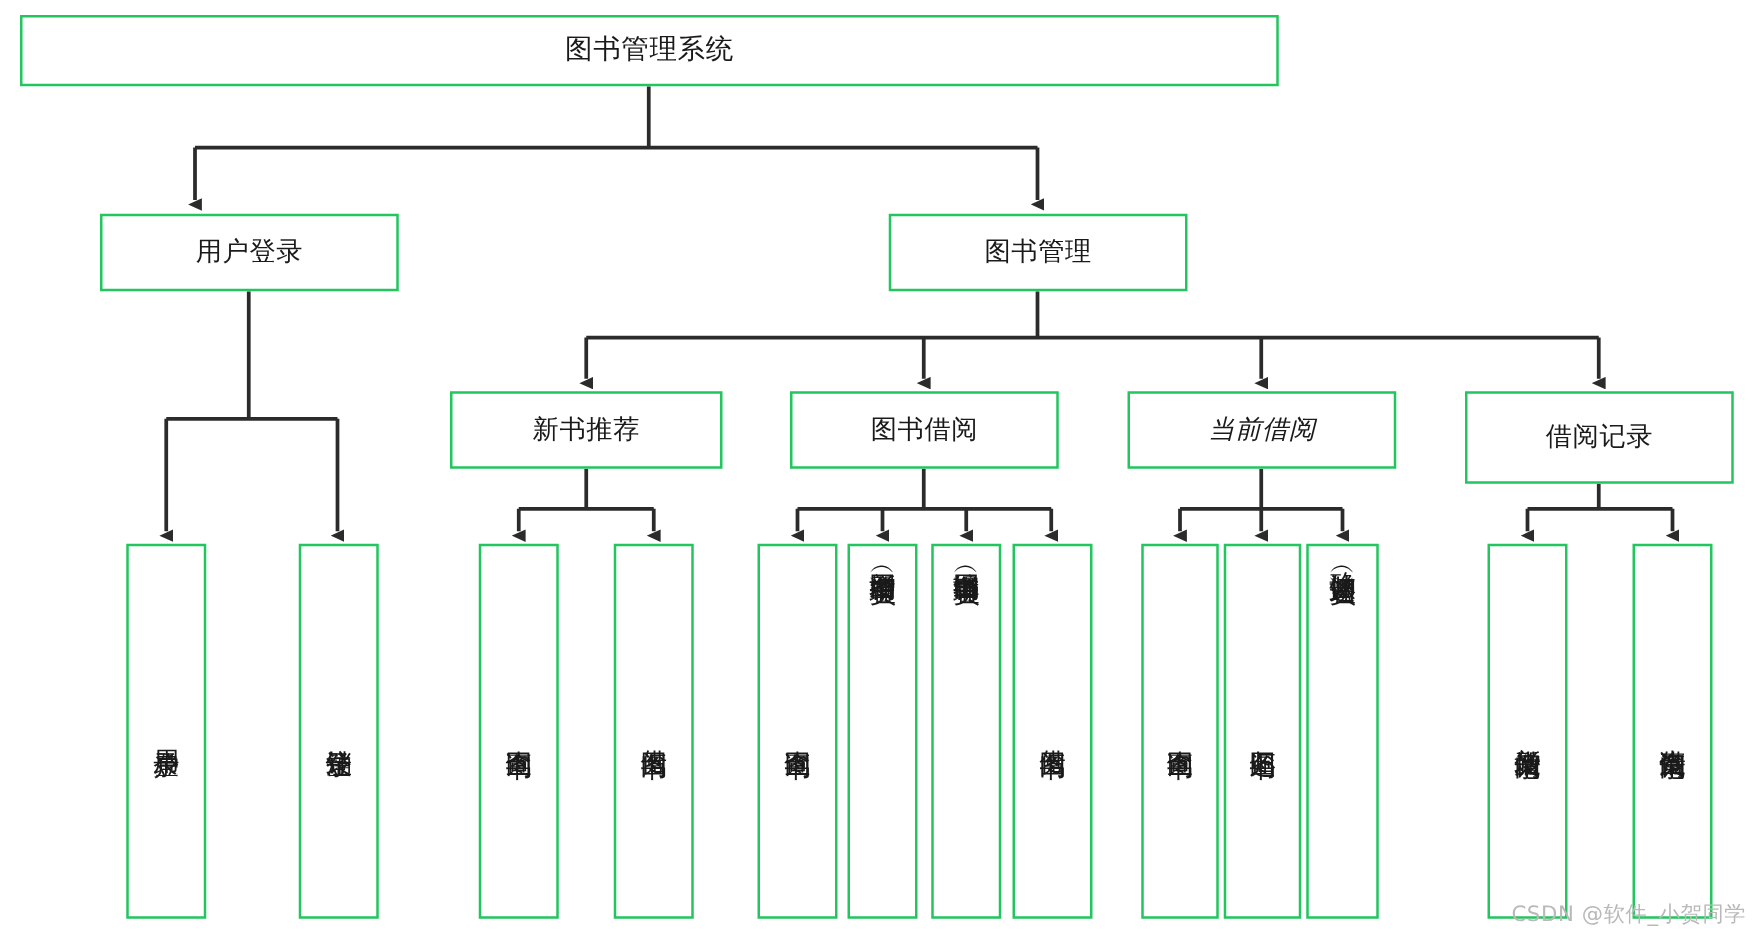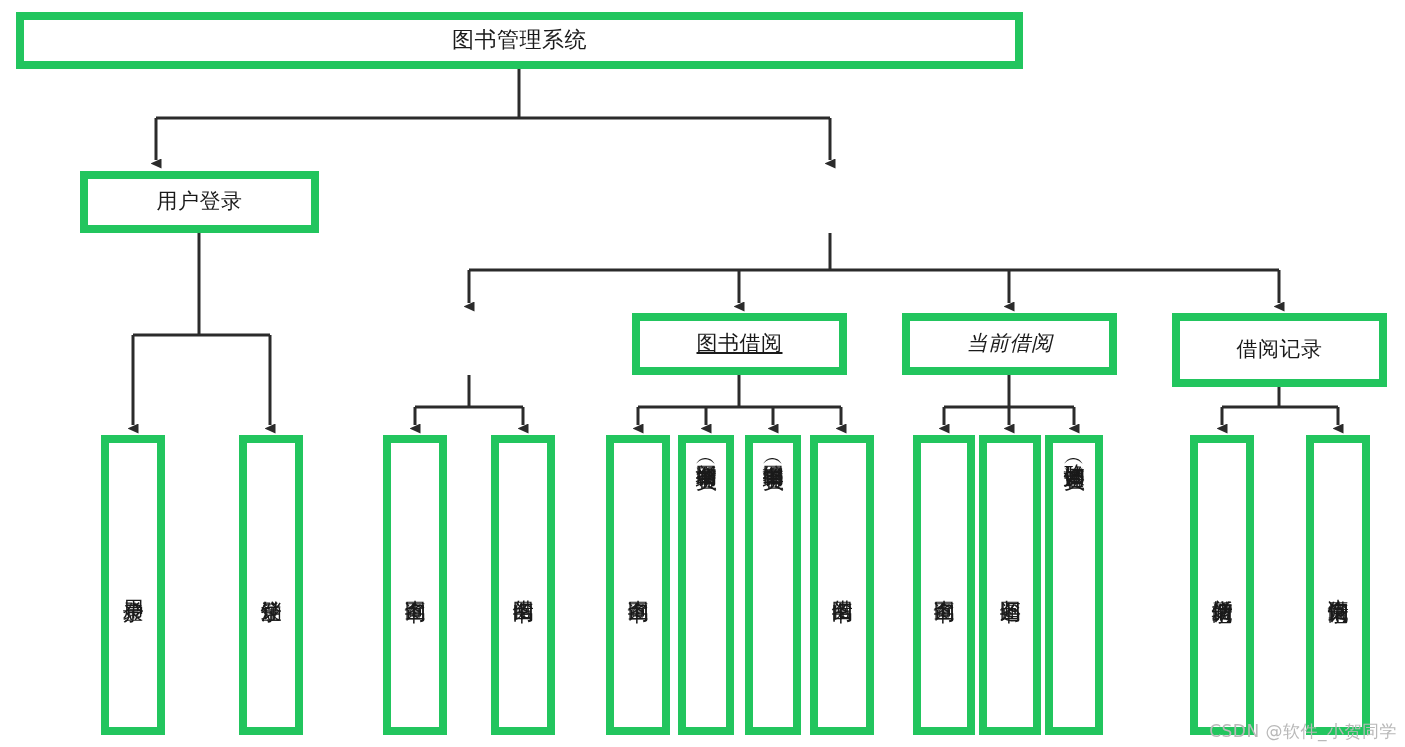--- a/index.html
+++ b/index.html
@@ -21,21 +21,21 @@
   #diagram-svg {
     position: absolute;
     left: 0;
     top: 0;
     width: 1405px;
     height: 747px;
   }
   .node-box {
     position: absolute;
     box-sizing: border-box;
-    border: 8px solid #22c55e;
+    border: 2px solid #22c55e;
     background: #ffffff;
     display: flex;
     align-items: center;
     justify-content: center;
     color: #1a1a1a;
   }
   .node-label-h {
     font-size: 21px;
     line-height: 1.1;
     letter-spacing: 0.5px;
@@ -137,23 +137,29 @@
   </svg>
 
   <div class="node-box node-root" style="left:16px; top:12px; width:1007px; height:57px;">
     <span class="node-label-h">图书管理系统</span>
   </div>
 
   <div class="node-box" style="left:80px; top:171px; width:239px; height:62px;">
     <span class="node-label-h">用户登录</span>
   </div>
 
-
-
-  <div class="node-box" style="left:632px; top:313px; width:215px; height:62px;text-decoration:underline;">
+  <div class="node-box" style="left:711px; top:171px; width:239px; height:62px;">
+    <span class="node-label-h">图书管理</span>
+  </div>
+
+  <div class="node-box" style="left:360px; top:313px; width:218px; height:62px;">
+    <span class="node-label-h">新书推荐</span>
+  </div>
+
+  <div class="node-box" style="left:632px; top:313px; width:215px; height:62px;">
     <span class="node-label-h">图书借阅</span>
   </div>
 
   <div class="node-box" style="left:902px; top:313px; width:215px; height:62px;font-style:italic;">
     <span class="node-label-h">当前借阅</span>
   </div>
 
   <div class="node-box" style="left:1172px; top:313px; width:215px; height:74px;">
     <span class="node-label-h">借阅记录</span>
   </div>

